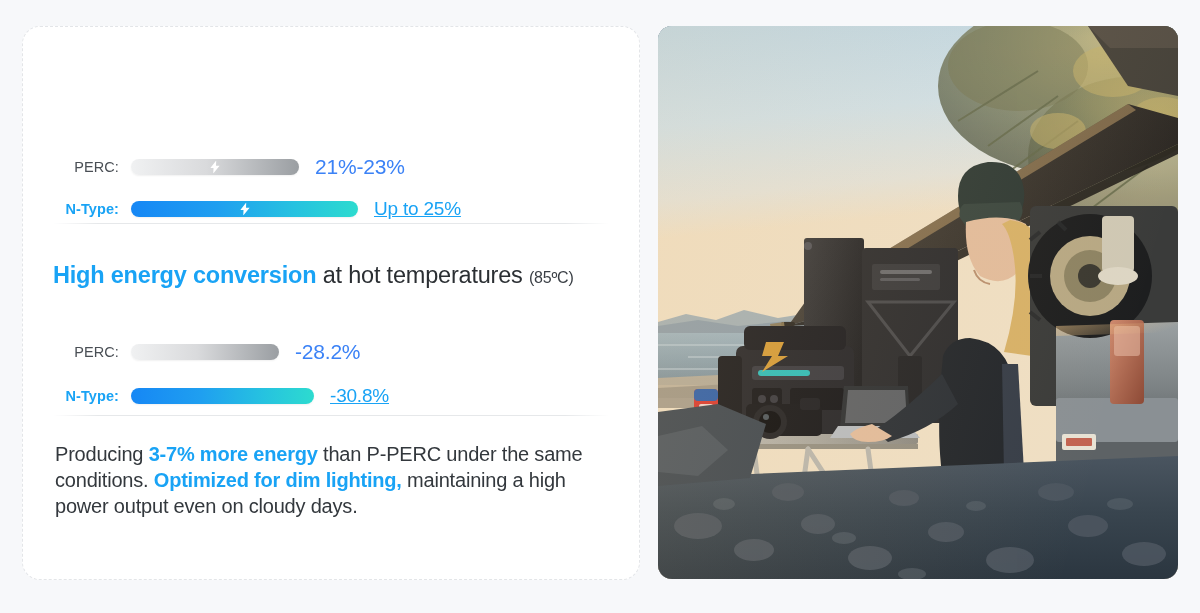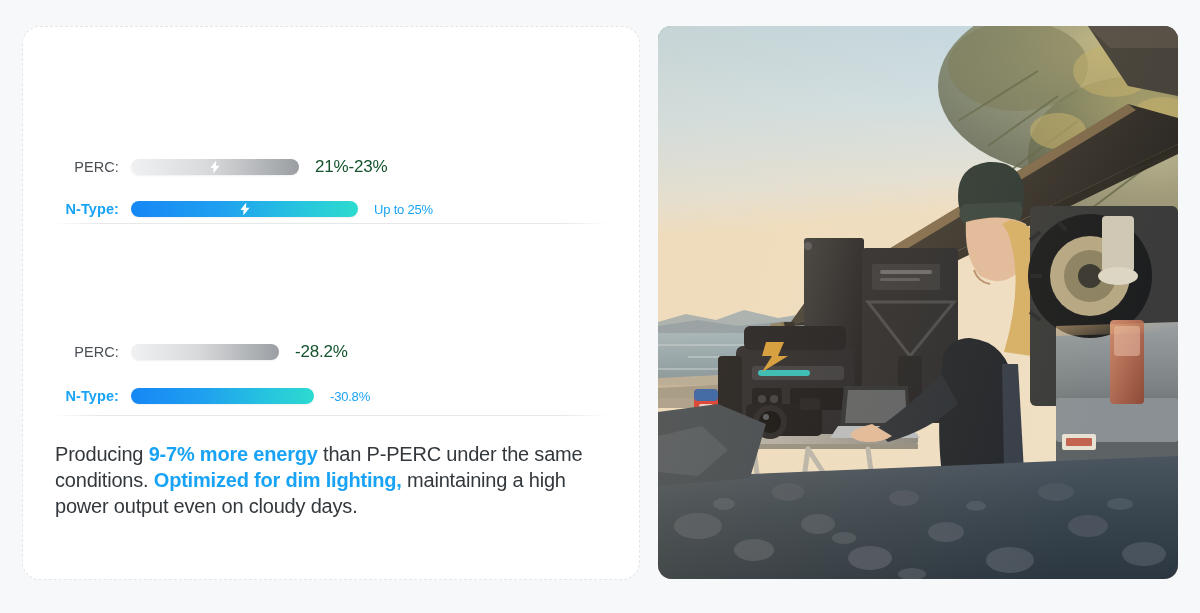--- a/index.html
+++ b/index.html
@@ -48,24 +48,24 @@
     height:16px;border-radius:9px;position:relative;flex:0 0 auto;
     box-shadow:0 1px 2px rgba(0,0,0,0.06);
   }
   .bar.grey{background:linear-gradient(90deg,#f0f1f2 0%,#d9dadc 45%,#9a9ea2 100%);}
   .bar.blue{background:linear-gradient(90deg,#1687f5 0%,#1f9ff0 38%,#26c2e0 72%,#2ddbcf 100%);}
   .bolt{
     position:absolute;left:50%;top:50%;transform:translate(-50%,-50%);
     width:11px;height:13px;display:block;
   }
   .val{
-    margin-left:16px;font-size:17px;color:#14532d;white-space:nowrap;letter-spacing:-0.2px;
+    margin-left:16px;font-size:21px;color:#3b82f6;white-space:nowrap;letter-spacing:-0.2px;
   }
   .row.ntype .val{color:#19a3f5;}
-  .row.ntype .val.big{font-size:13px;}
+  .row.ntype .val.big{font-size:19px;text-decoration:underline;}
 
   .divider{
     position:absolute;left:30px;right:30px;height:1px;
     background:linear-gradient(90deg,rgba(228,230,233,0) 0%,#e6e8ea 8%,#e6e8ea 92%,rgba(228,230,233,0) 100%);
   }
 
   .para{
     position:absolute;left:32px;right:26px;
     margin:0;font-size:20px;line-height:26px;color:#33383d;letter-spacing:-0.2px;
   }
@@ -101,37 +101,42 @@
       <span class="bar blue" style="width:227px;">
         <svg class="bolt" viewBox="0 0 10 14" aria-hidden="true">
           <path d="M6.3 0 0 8.1h3.4L3.1 14 10 5.6H6.1z" fill="#ffffff"></path>
         </svg>
       </span>
       <span class="val big">Up to 25%</span>
     </div>
 
     <div class="divider" style="top:196px;"></div>
 
+    <div class="sec" style="top:235px;">
+      <h2 class="sec-head">
+        <span class="accent blue-solid">High energy conversion</span><span> at hot temperatures </span><span class="small-sup">(85ºC)</span>
+      </h2>
+    </div>
 
     <div class="row perc" style="top:314px;">
       <span class="lbl">PERC:</span>
       <span class="bar grey" style="width:148px;"></span>
       <span class="val">-28.2%</span>
     </div>
 
     <div class="row ntype" style="top:358px;">
       <span class="lbl">N-Type:</span>
       <span class="bar blue" style="width:183px;"></span>
       <span class="val big">-30.8%</span>
     </div>
 
     <div class="divider" style="top:388px;"></div>
 
     <p class="para" style="top:414px;">
-      <span>Producing </span><b class="blue-solid">9-7% more energy</b><span> than P-PERC under the same conditions. </span><b class="blue-solid">Optimized for dim lighting,</b><span> maintaining a high power output even on cloudy days.</span>
+      <span>Producing </span><b class="blue-solid">3-7% more energy</b><span> than P-PERC under the same conditions. </span><b class="blue-solid">Optimized for dim lighting,</b><span> maintaining a high power output even on cloudy days.</span>
     </p>
   </div>
 
   <div class="photo">
     <svg viewBox="0 0 520 553" preserveAspectRatio="xMidYMid slice">
       <defs>
         <linearGradient id="sky" x1="0" y1="0" x2="0.15" y2="1">
           <stop offset="0" stop-color="#bdd6e4"></stop>
           <stop offset="0.30" stop-color="#cfe0e8"></stop>
           <stop offset="0.52" stop-color="#e3e2d9"></stop>

